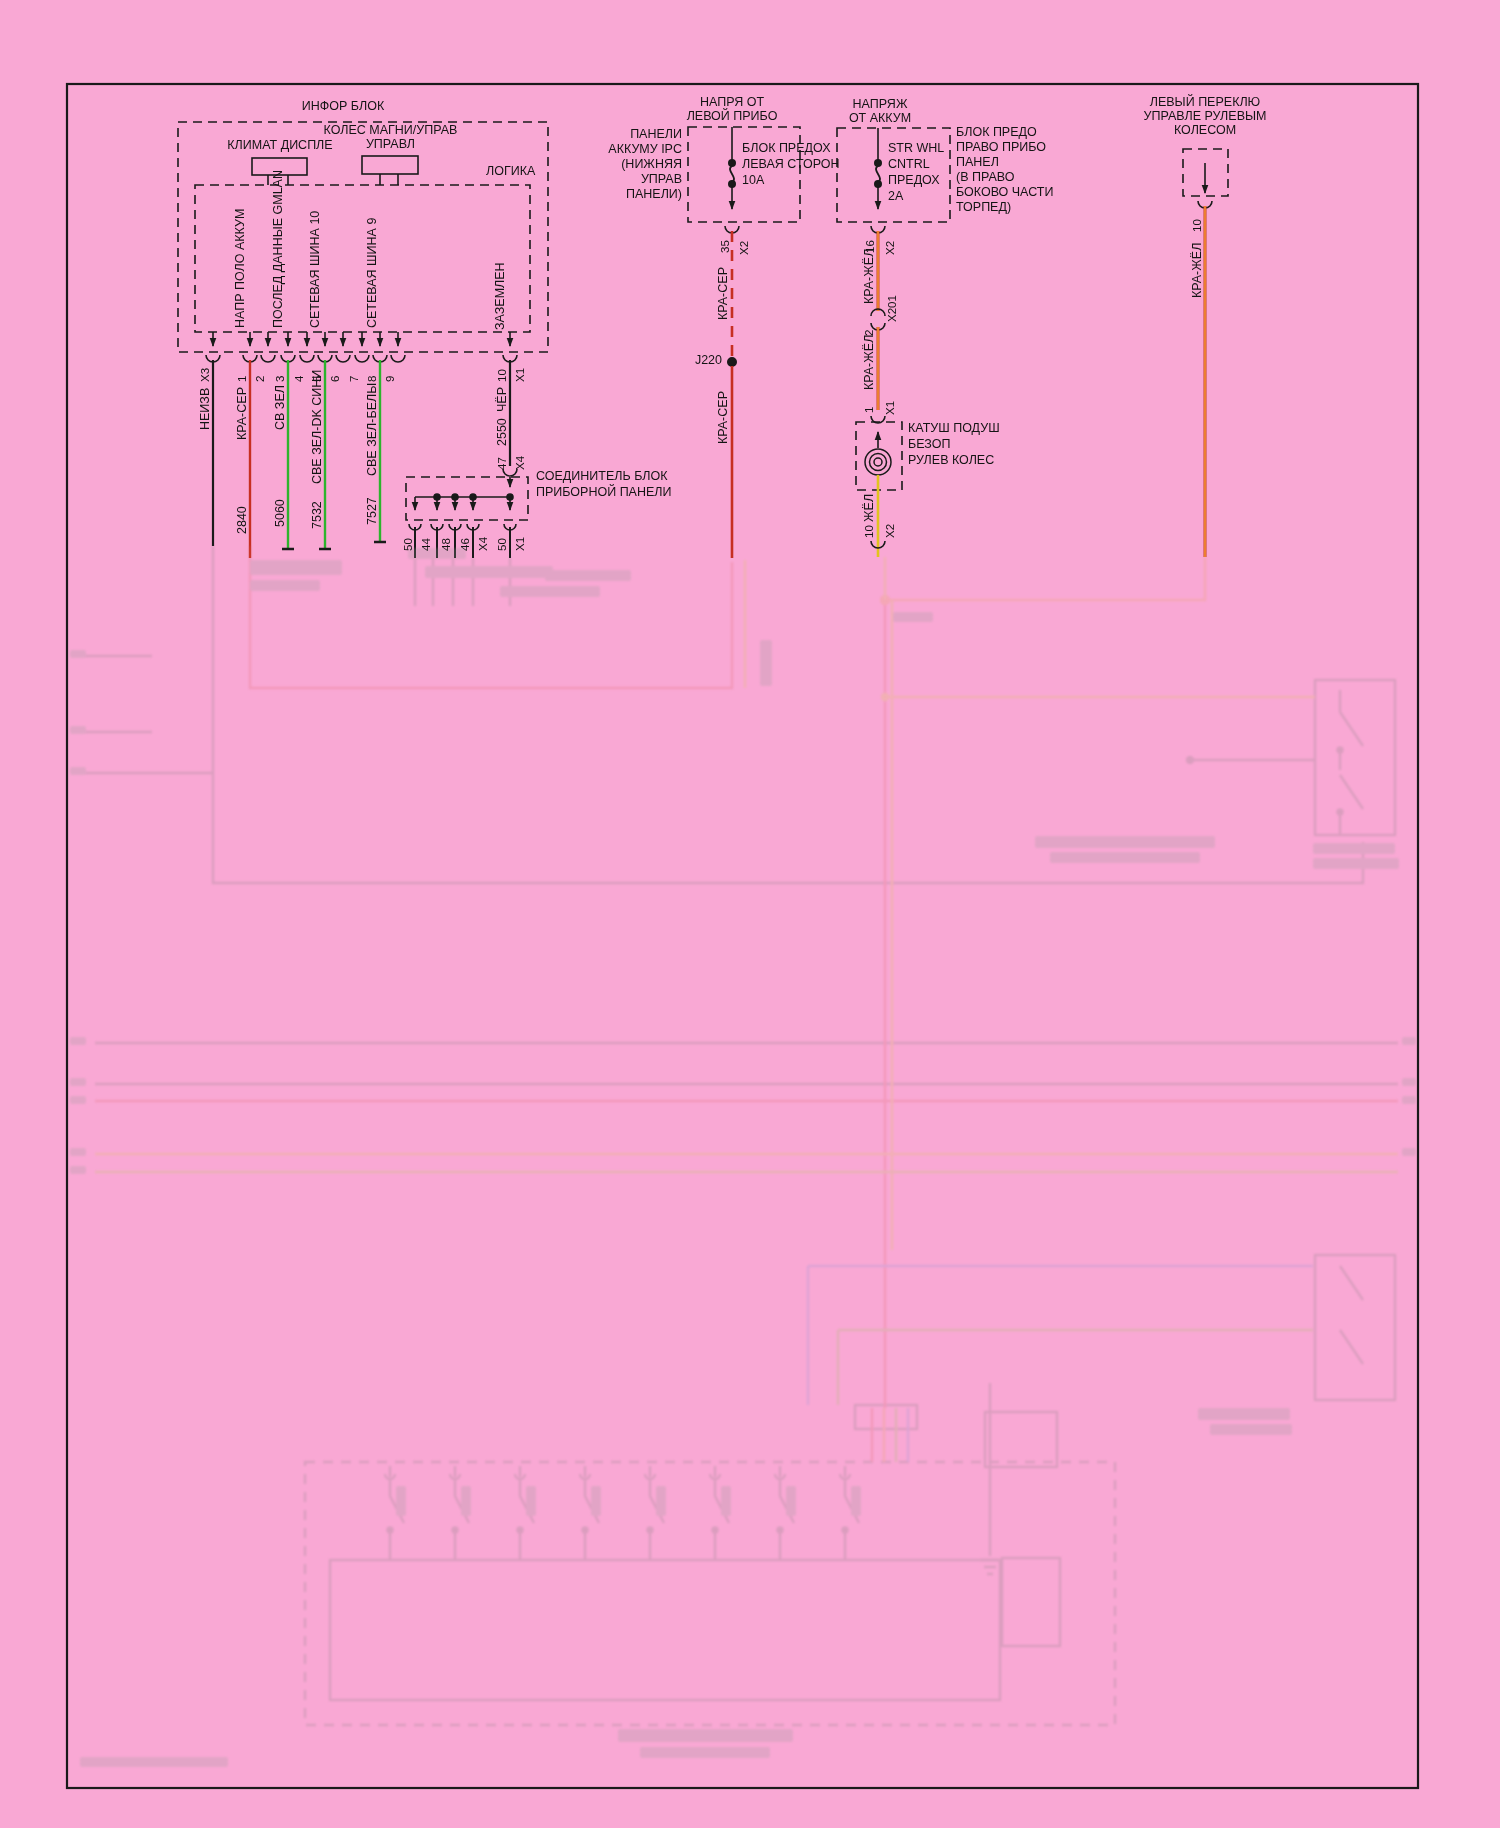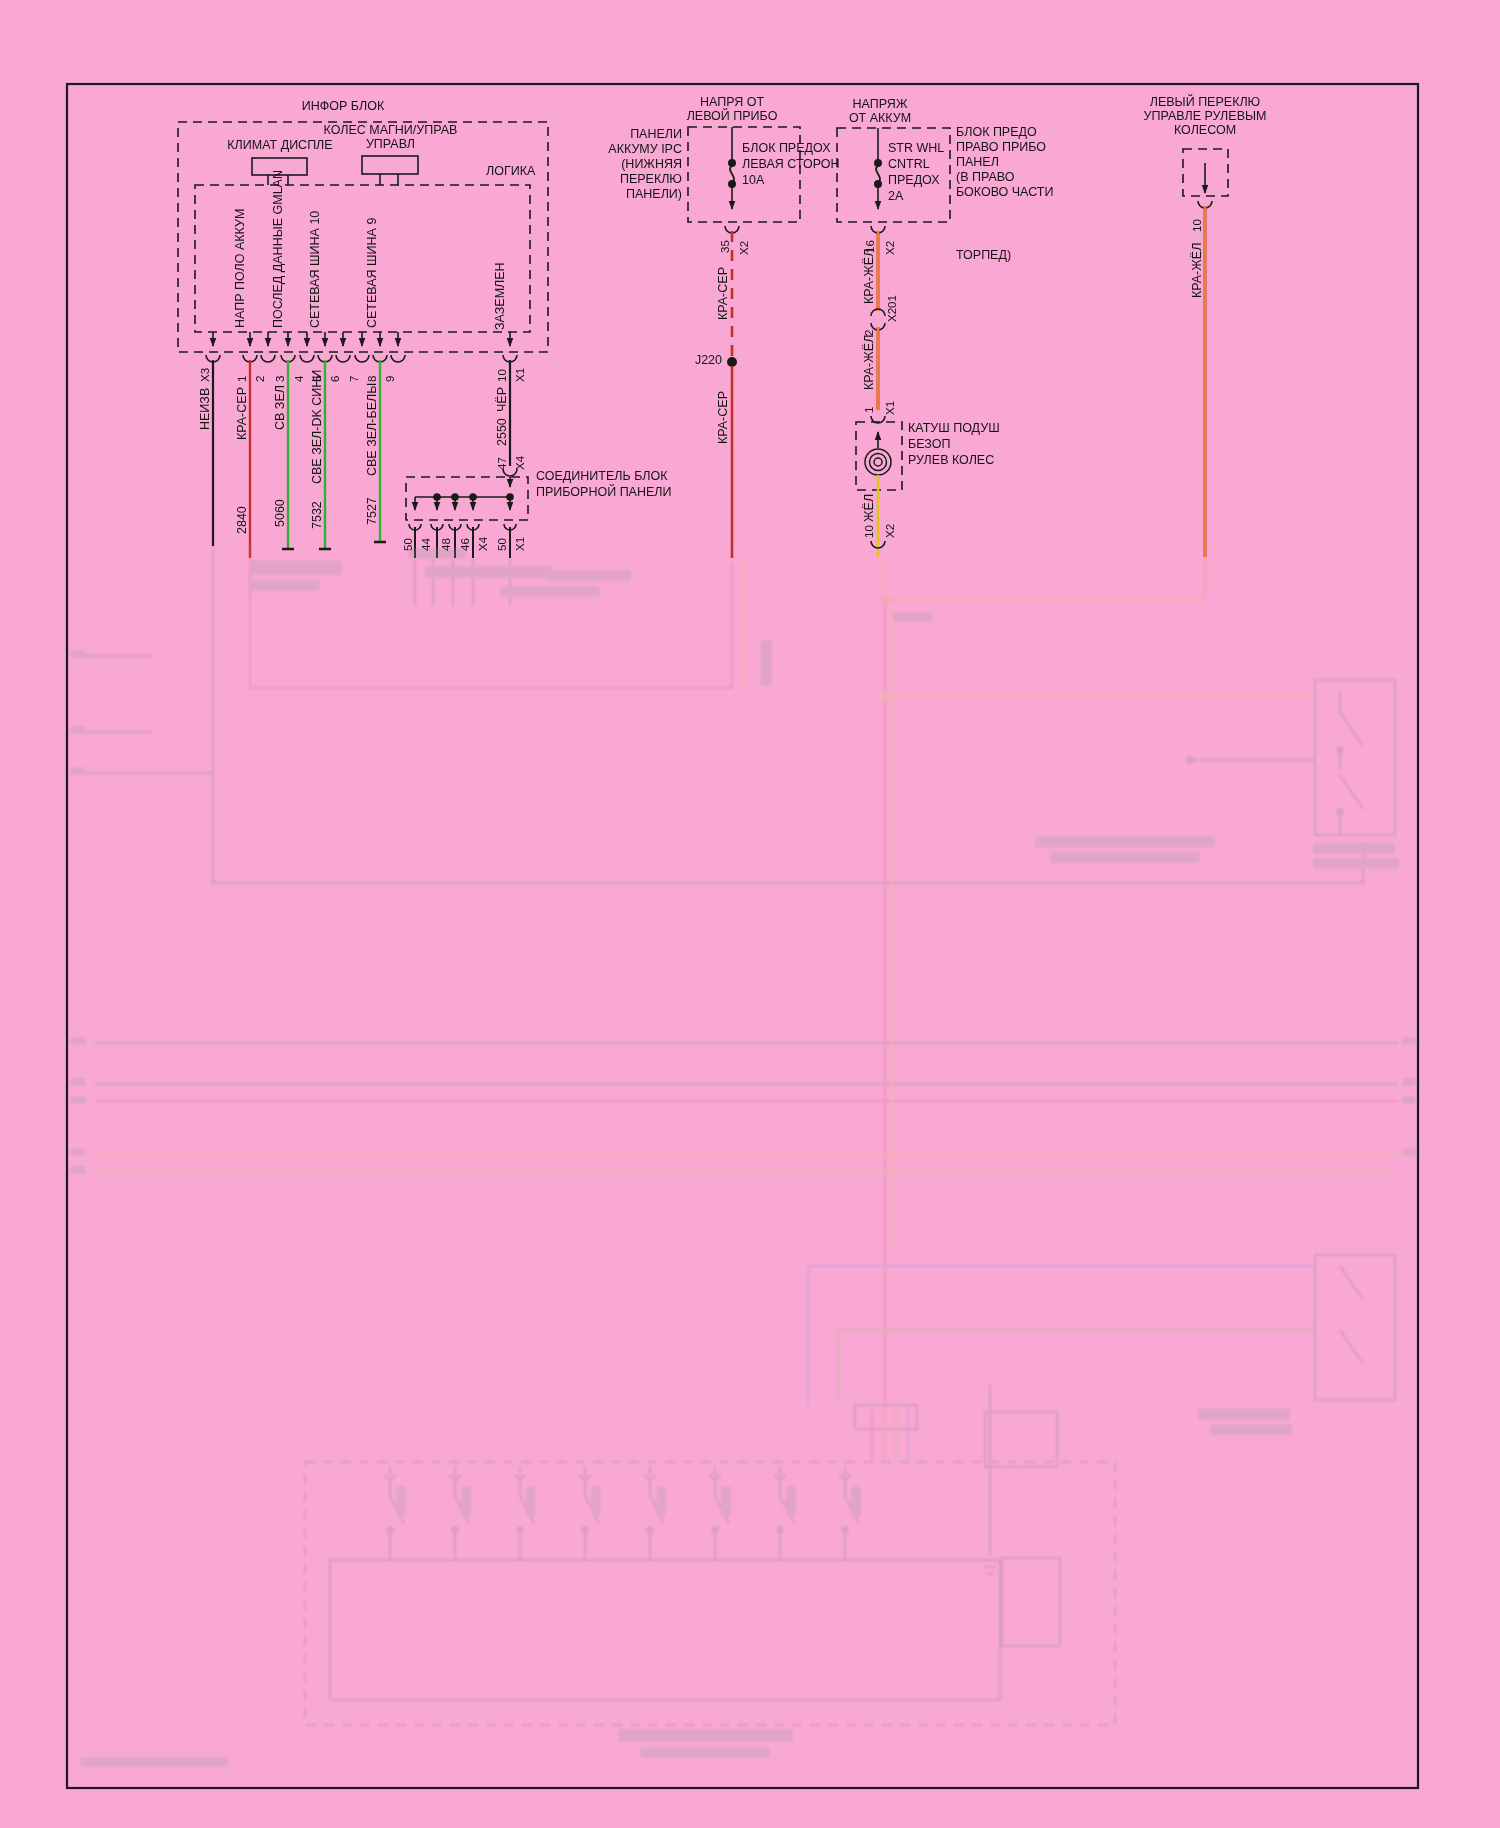--- a/index.html
+++ b/index.html
@@ -276,21 +276,21 @@
   <div class="lbl rot sm" style="left:459px;top:551px;">46</div>
   <div class="lbl rot sm" style="left:477px;top:551px;">X4</div>
   <div class="lbl rot sm" style="left:496px;top:551px;">50</div>
   <div class="lbl rot sm" style="left:514px;top:551px;">X1</div>
 
   <div class="lbl ctr" style="left:672px;top:96px;width:120px;">НАПРЯ ОТ</div>
   <div class="lbl ctr" style="left:672px;top:110px;width:120px;">ЛЕВОЙ ПРИБО</div>
   <div class="lbl rt" style="left:586px;top:128px;width:96px;">ПАНЕЛИ</div>
   <div class="lbl rt" style="left:586px;top:143px;width:96px;">АККУМУ IPC</div>
   <div class="lbl rt" style="left:586px;top:158px;width:96px;">(НИЖНЯЯ</div>
-  <div class="lbl rt" style="left:586px;top:173px;width:96px;">ПЕРЕКЛЮ</div>
+  <div class="lbl rt" style="left:586px;top:173px;width:96px;">УПРАВ</div>
   <div class="lbl rt" style="left:586px;top:188px;width:96px;">ПАНЕЛИ)</div>
   <div class="lbl" style="left:742px;top:142px;">БЛОК ПРЕДОХ</div>
   <div class="lbl" style="left:742px;top:158px;">ЛЕВАЯ СТОРОН</div>
   <div class="lbl" style="left:742px;top:174px;">10А</div>
   <div class="lbl rot sm" style="left:719px;top:253px;">35</div>
   <div class="lbl rot sm" style="left:738px;top:255px;">X2</div>
   <div class="lbl rot" style="left:717px;top:320px;">КРА-СЕР</div>
   <div class="lbl rt" style="left:666px;top:354px;width:56px;">J220</div>
   <div class="lbl rot" style="left:717px;top:444px;">КРА-СЕР</div>
 
@@ -298,21 +298,21 @@
   <div class="lbl ctr" style="left:820px;top:112px;width:120px;">ОТ АККУМ</div>
   <div class="lbl" style="left:888px;top:142px;">STR WHL</div>
   <div class="lbl" style="left:888px;top:158px;">CNTRL</div>
   <div class="lbl" style="left:888px;top:174px;">ПРЕДОХ</div>
   <div class="lbl" style="left:888px;top:190px;">2А</div>
   <div class="lbl" style="left:956px;top:126px;">БЛОК ПРЕДО</div>
   <div class="lbl" style="left:956px;top:141px;">ПРАВО ПРИБО</div>
   <div class="lbl" style="left:956px;top:156px;">ПАНЕЛ</div>
   <div class="lbl" style="left:956px;top:171px;">(В ПРАВО</div>
   <div class="lbl" style="left:956px;top:186px;">БОКОВО ЧАСТИ</div>
-  <div class="lbl" style="left:956px;top:201px;margin-top:48px;">ТОРПЕД)</div>
+  <div class="lbl" style="left:956px;top:201px;">ТОРПЕД)</div>
   <div class="lbl rot sm" style="left:864px;top:253px;">16</div>
   <div class="lbl rot sm" style="left:884px;top:255px;">X2</div>
   <div class="lbl rot" style="left:863px;top:304px;">КРА-ЖЁЛ</div>
   <div class="lbl rot sm" style="left:886px;top:322px;">X201</div>
   <div class="lbl rot sm" style="left:863px;top:336px;">2</div>
   <div class="lbl rot" style="left:863px;top:390px;">КРА-ЖЁЛ</div>
   <div class="lbl rot sm" style="left:863px;top:413px;">1</div>
   <div class="lbl rot sm" style="left:884px;top:415px;">X1</div>
 
   <div class="lbl" style="left:908px;top:422px;">КАТУШ ПОДУШ</div>

